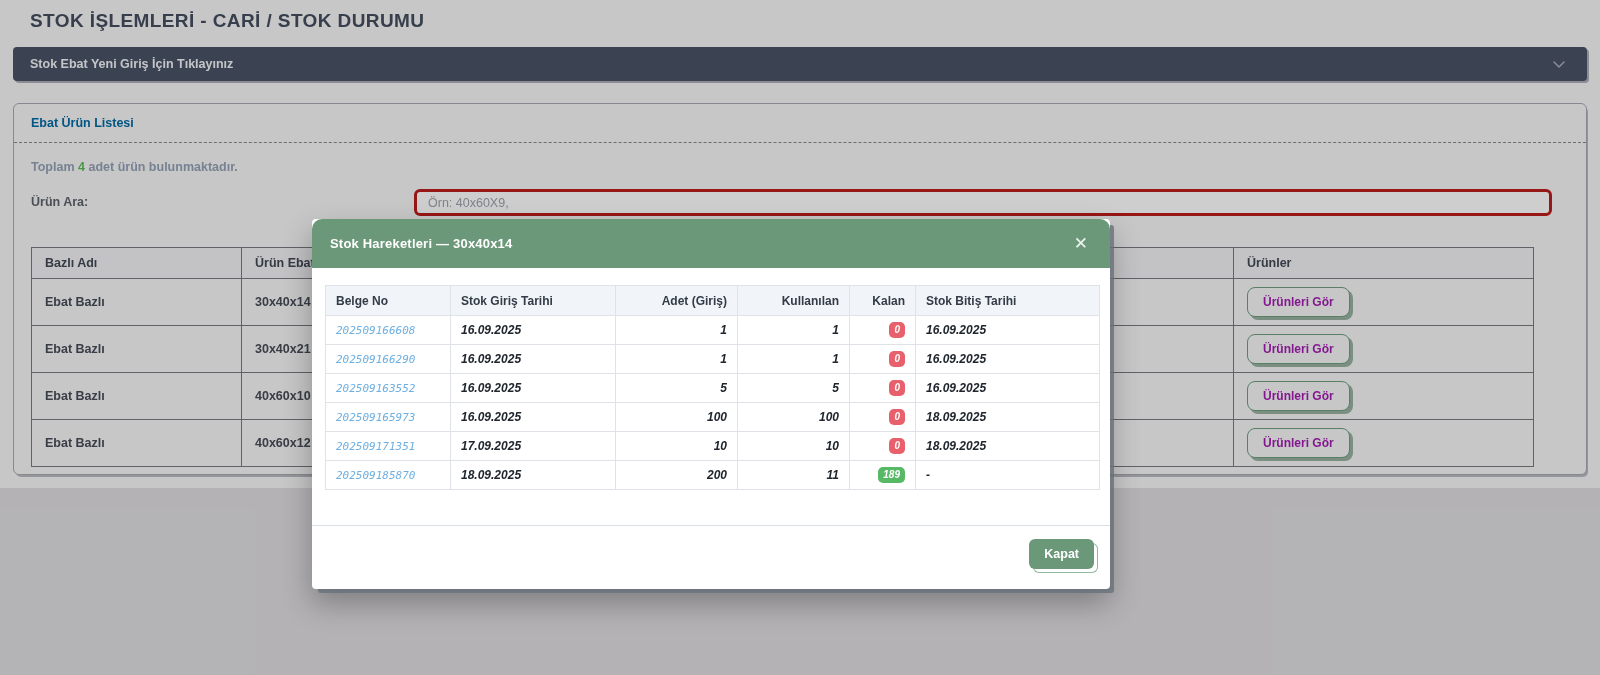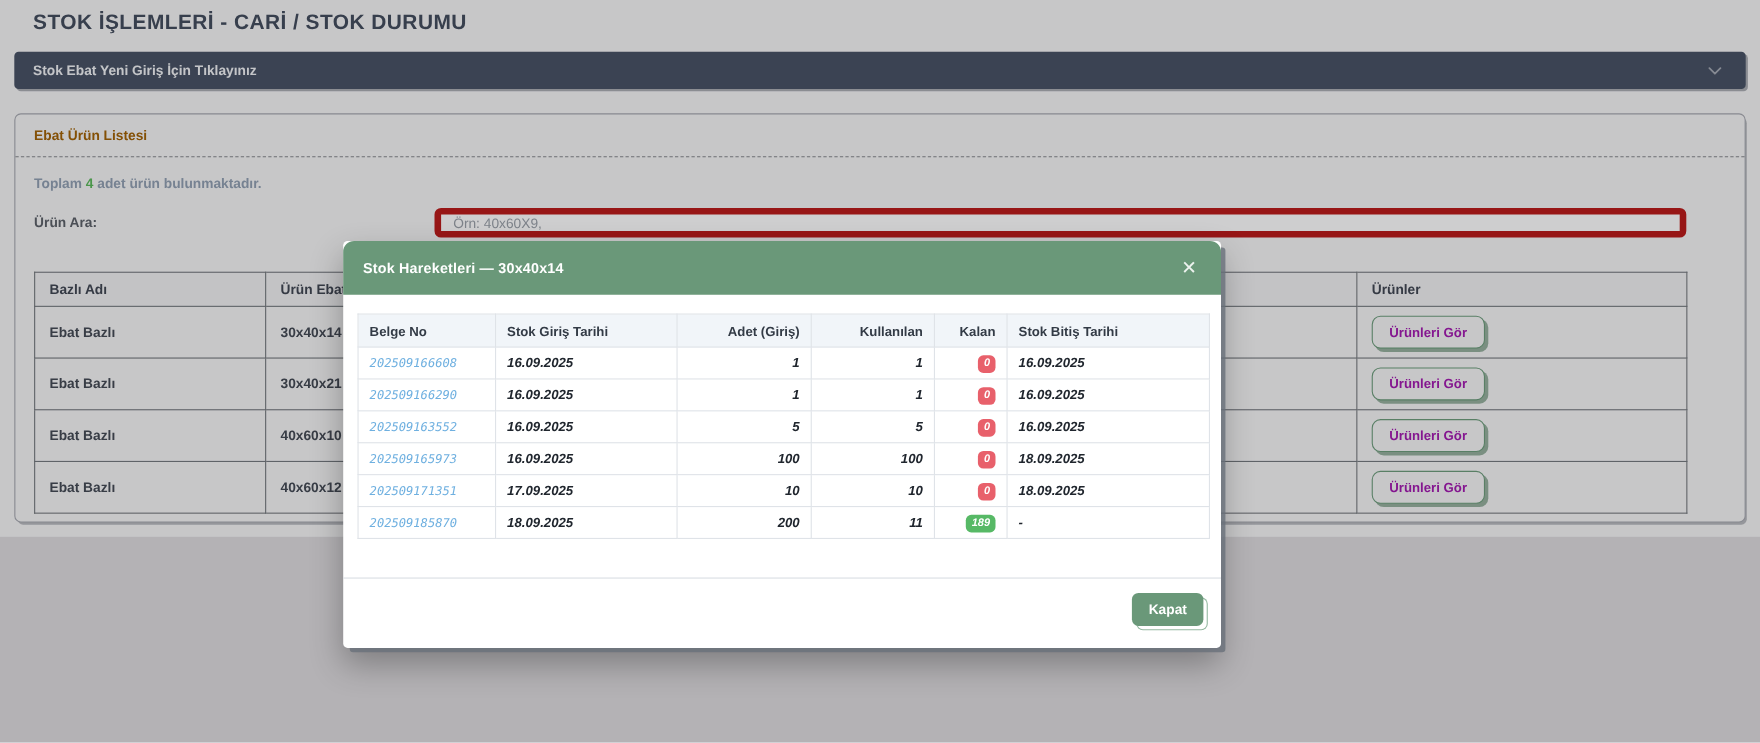--- a/index.html
+++ b/index.html
@@ -18,28 +18,28 @@
     border-radius:4px; display:flex; align-items:center; padding:0 20px 0 17px;
     box-shadow:2px 2px 0 rgba(110,114,124,0.55); cursor:pointer; }
   .banner-label { font-size:12.5px; font-weight:600; color:#eff1f4; }
   .banner-chevron { margin-left:auto; width:16px; height:16px; opacity:0.5; }
   .banner-chevron svg { display:block; }
 
   
   .panel { position:absolute; left:13px; top:103px; width:1574px; height:372px; background:#f3f3f5;
     border:1.5px solid #a6a8b0; border-radius:6px; box-shadow:2px 3px 0 -1px rgba(122,125,134,0.5); }
   .panel-header { height:39px; display:flex; align-items:center; padding:0 17px;
-    border-bottom:1.5px dashed #85878d; font-size:12.5px; font-weight:bold; color:#a16207; }
+    border-bottom:1.5px dashed #85878d; font-size:12.5px; font-weight:bold; color:#0369a1; }
   .panel-body { position:relative; padding:0 17px; }
   .summary { margin-top:17px; font-size:12.5px; color:#919fb2; font-weight:600; }
   .summary .count { color:#5cb85c; font-weight:bold; }
   .search-row { position:relative; margin-top:15px; height:41px; }
   .search-label { position:absolute; left:0; top:6px; font-size:12.5px; font-weight:600; color:#5c6169; }
-  .search-input { position:absolute; left:364px; top:0; width:1138px; height:27px; background:#fcfcfd;
-    border:6px solid #b91c1c; border-radius:6px; padding:0 11px; font-size:12.5px; color:#a21caf;
+  .search-input { position:absolute; left:383px; top:0; width:1138px; height:27px; background:#fcfcfd;
+    border:3px solid #b91c1c; border-radius:6px; padding:0 11px; font-size:12.5px; color:#a21caf;
     font-family:"Liberation Sans", sans-serif; }
   .search-input::placeholder { color:#9aa0a9; opacity:1; }
 
   .main-table { margin-top:17px; width:1503px; border-collapse:collapse; table-layout:fixed; }
   .main-table th, .main-table td { border:1px solid #75797f; padding:0 13px; text-align:left;
     font-size:12.5px; color:#454b56; overflow:hidden; }
   .main-table th { height:31px; font-weight:bold; color:#414754; background:#eeeef1; }
   .main-table td { height:47px; font-weight:600; }
   .action-btn { display:inline-block; padding:7px 15px; background:#f3f3f5; border:1.5px solid #6d9c7c;
     border-radius:8px; color:#a21caf; font-size:12px; font-weight:bold; cursor:pointer;

